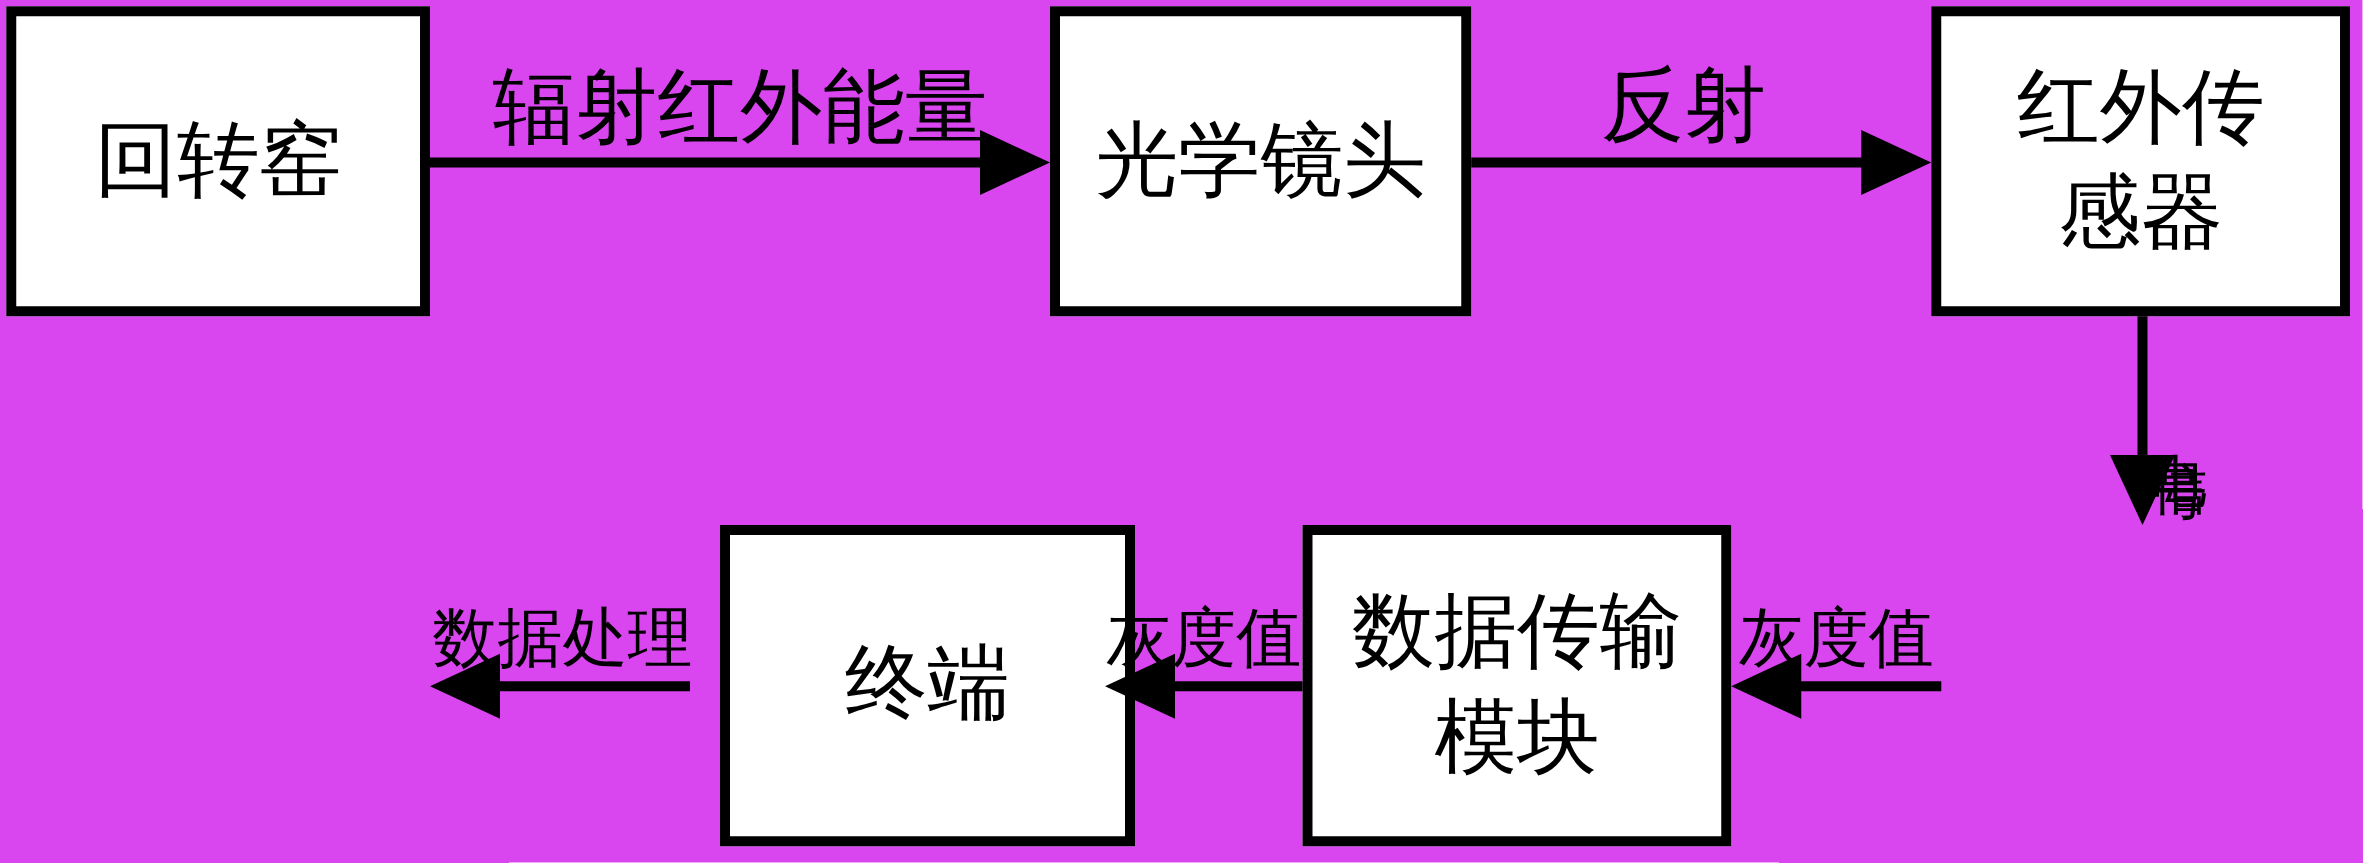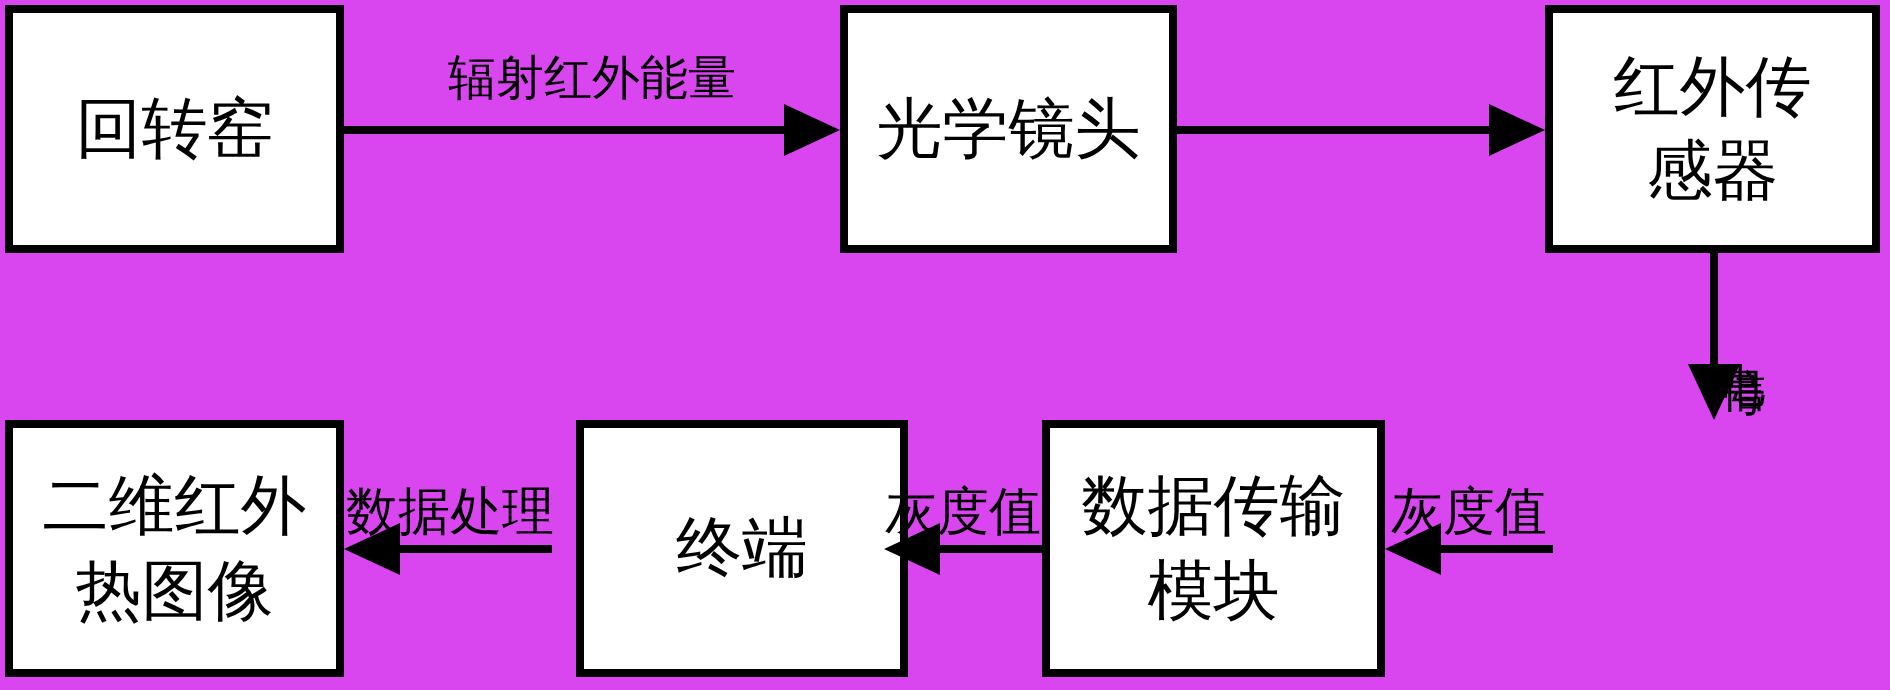--- a/index.html
+++ b/index.html
@@ -64,21 +64,21 @@
     width: 0; height: 0;
     border-left: 26px solid transparent;
     border-right: 26px solid transparent;
     border-top: 56px solid #000000;
   }
   .arrow-label {
     position: absolute;
     text-align: center;
     white-space: nowrap;
   }
-  .label-top { font-size: 48px; line-height: 1; }
+  .label-top { font-size: 66px; line-height: 1; }
   .label-bottom { font-size: 52px; line-height: 1; }
   .label-vertical {
     writing-mode: vertical-rl;
     text-orientation: upright;
     font-size: 45px;
     line-height: 1;
     letter-spacing: 6px;
   }
 </style>
 </head>
@@ -92,41 +92,38 @@
 
   <div class="box top-row" style="left:840px; width:337px;">
     <div class="bline">光学镜头</div>
   </div>
 
   <div class="box top-row" style="left:1545px; width:335px;">
     <div class="bline">红外传</div>
     <div class="bline">感器</div>
   </div>
 
-  <div class="box bottom-row" style="left:5px; width:339px;">
-    <div class="bline">二维红外</div>
-    <div class="bline">热图像</div>
-  </div>
 
   <div class="box bottom-row" style="left:552px; width:332px;margin-left:24px;">
     <div class="bline">终端</div>
   </div>
 
   <div class="box bottom-row" style="left:1042px; width:343px;">
     <div class="bline">数据传输</div>
     <div class="bline">模块</div>
   </div>
 
 
   <div class="hline" style="left:344px; top:126px; width:444px;"></div>
   <div class="head-right" style="left:784px; top:104px;"></div>
   <div class="arrow-label label-top" style="left:344px; top:54px; width:496px;">辐射红外能量</div>
 
   <div class="hline" style="left:1177px; top:126px; width:316px;"></div>
   <div class="head-right" style="left:1489px; top:104px;"></div>
+  <div class="arrow-label label-top" style="left:1177px; top:52px; width:340px;">反射</div>
 
   <div class="vline" style="left:1710px; top:253px; height:115px;"></div>
   <div class="head-down" style="left:1688px; top:364px;"></div>
   <div class="arrow-label label-vertical" style="left:1720px; top:256px; height:160px;">电信号</div>
 
   <div class="head-left" style="left:1385px; top:523px;"></div>
   <div class="hline" style="left:1437px; top:545px; width:116px;"></div>
   <div class="arrow-label label-bottom" style="left:1385px; top:486px; width:168px;">灰度值</div>
 
   <div class="head-left" style="left:884px; top:523px;"></div>

